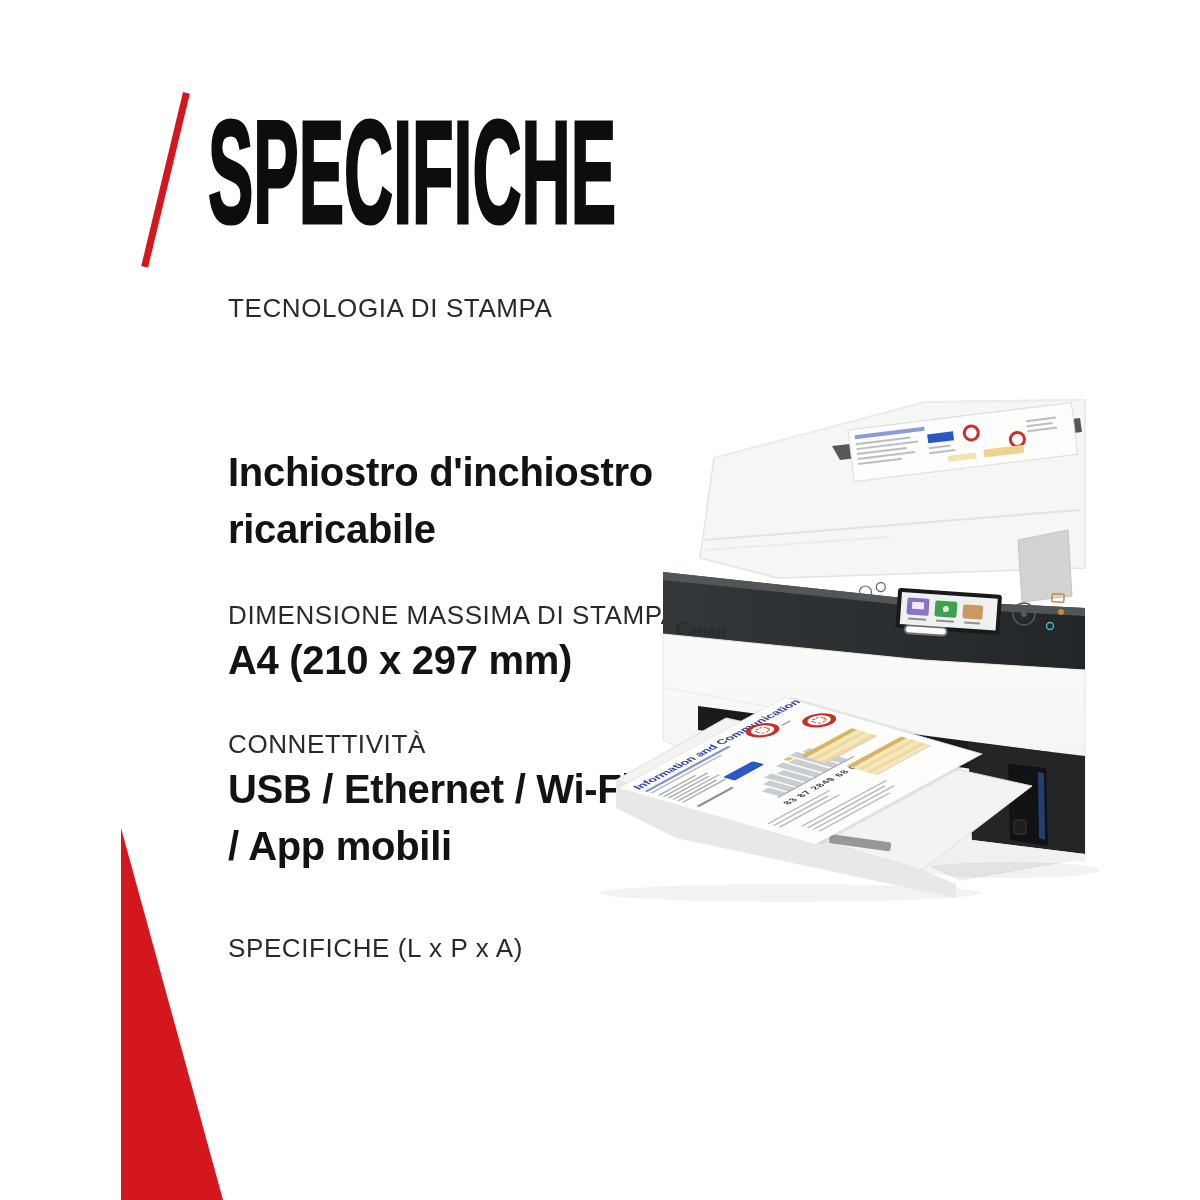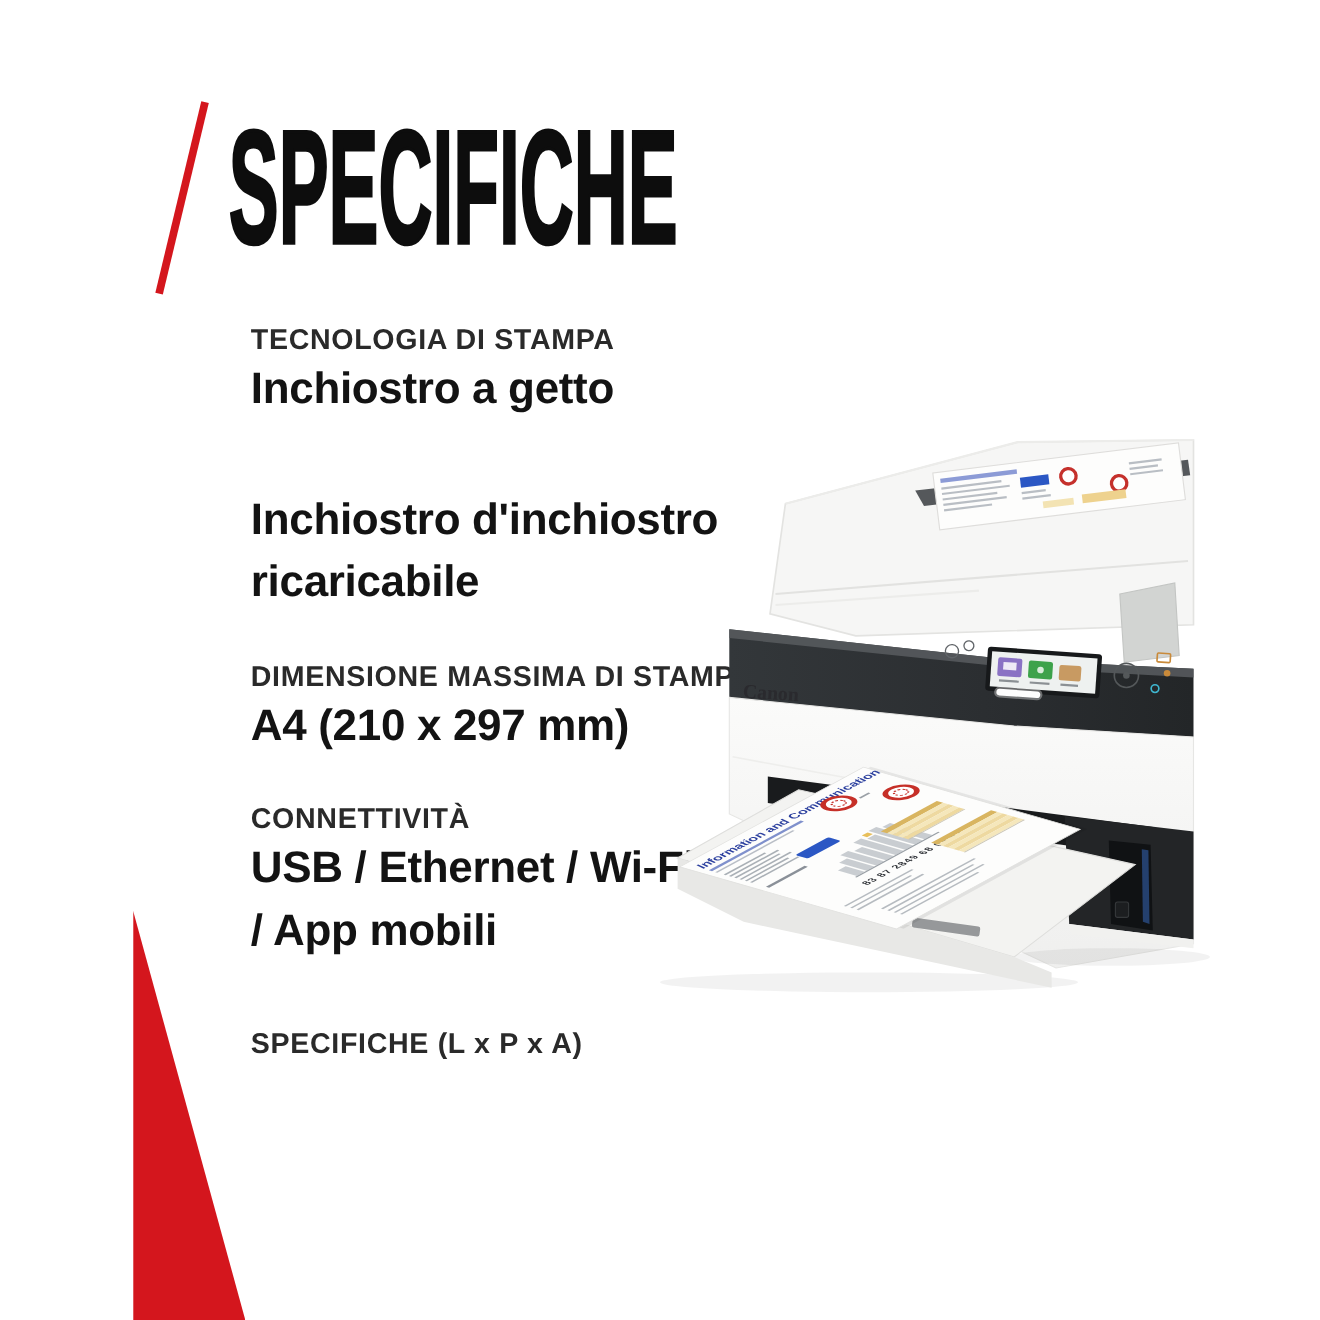--- a/index.html
+++ b/index.html
@@ -17,21 +17,21 @@
   }
   h1.page-title{
     position:absolute;left:204px;top:62px;margin:0;z-index:2;
     font-size:68px;line-height:1;font-weight:700;color:#0d0d0d;
     letter-spacing:0px;-webkit-text-stroke:1.5px #0d0d0d;
     transform:scaleY(2.16);transform-origin:left top;white-space:nowrap;
   }
 
   
   .spec{position:absolute;left:228px;}
-  .spec-label{font-size:26px;font-weight:700;color:#2a2a2a;letter-spacing:0.6px;line-height:26px;}
+  .spec-label{font-size:26px;font-weight:400;color:#2a2a2a;letter-spacing:0.6px;line-height:26px;}
   .spec-value{margin-top:4px;font-size:40px;font-weight:700;color:#131313;line-height:57px;letter-spacing:-0.3px;}
   #spec-1{top:295px}
   #spec-2{top:440px}
   #spec-3{top:602px}
   #spec-4{top:731px}
   #spec-5{top:935px}
   #spec-2 .spec-value{max-width:470px}
   #spec-4 .spec-value{max-width:410px}
 
   
@@ -48,21 +48,20 @@
 
 <div class="page">
 
   <div class="title-wrap">
     <div class="red-slash"></div>
     <h1 class="page-title">SPECIFICHE</h1>
   </div>
 
   <div class="spec" id="spec-1">
     <div class="spec-label">TECNOLOGIA DI STAMPA</div>
-    <div class="spec-value">Inchiostro a getto</div>
   </div>
   <div class="spec" id="spec-2">
     <div class="spec-value">Inchiostro d'inchiostro ricaricabile</div>
   </div>
   <div class="spec" id="spec-3">
     <div class="spec-label">DIMENSIONE MASSIMA DI STAMPA</div>
     <div class="spec-value">A4 (210 x 297 mm)</div>
   </div>
   <div class="spec" id="spec-4">
     <div class="spec-label">CONNETTIVITÀ</div>

